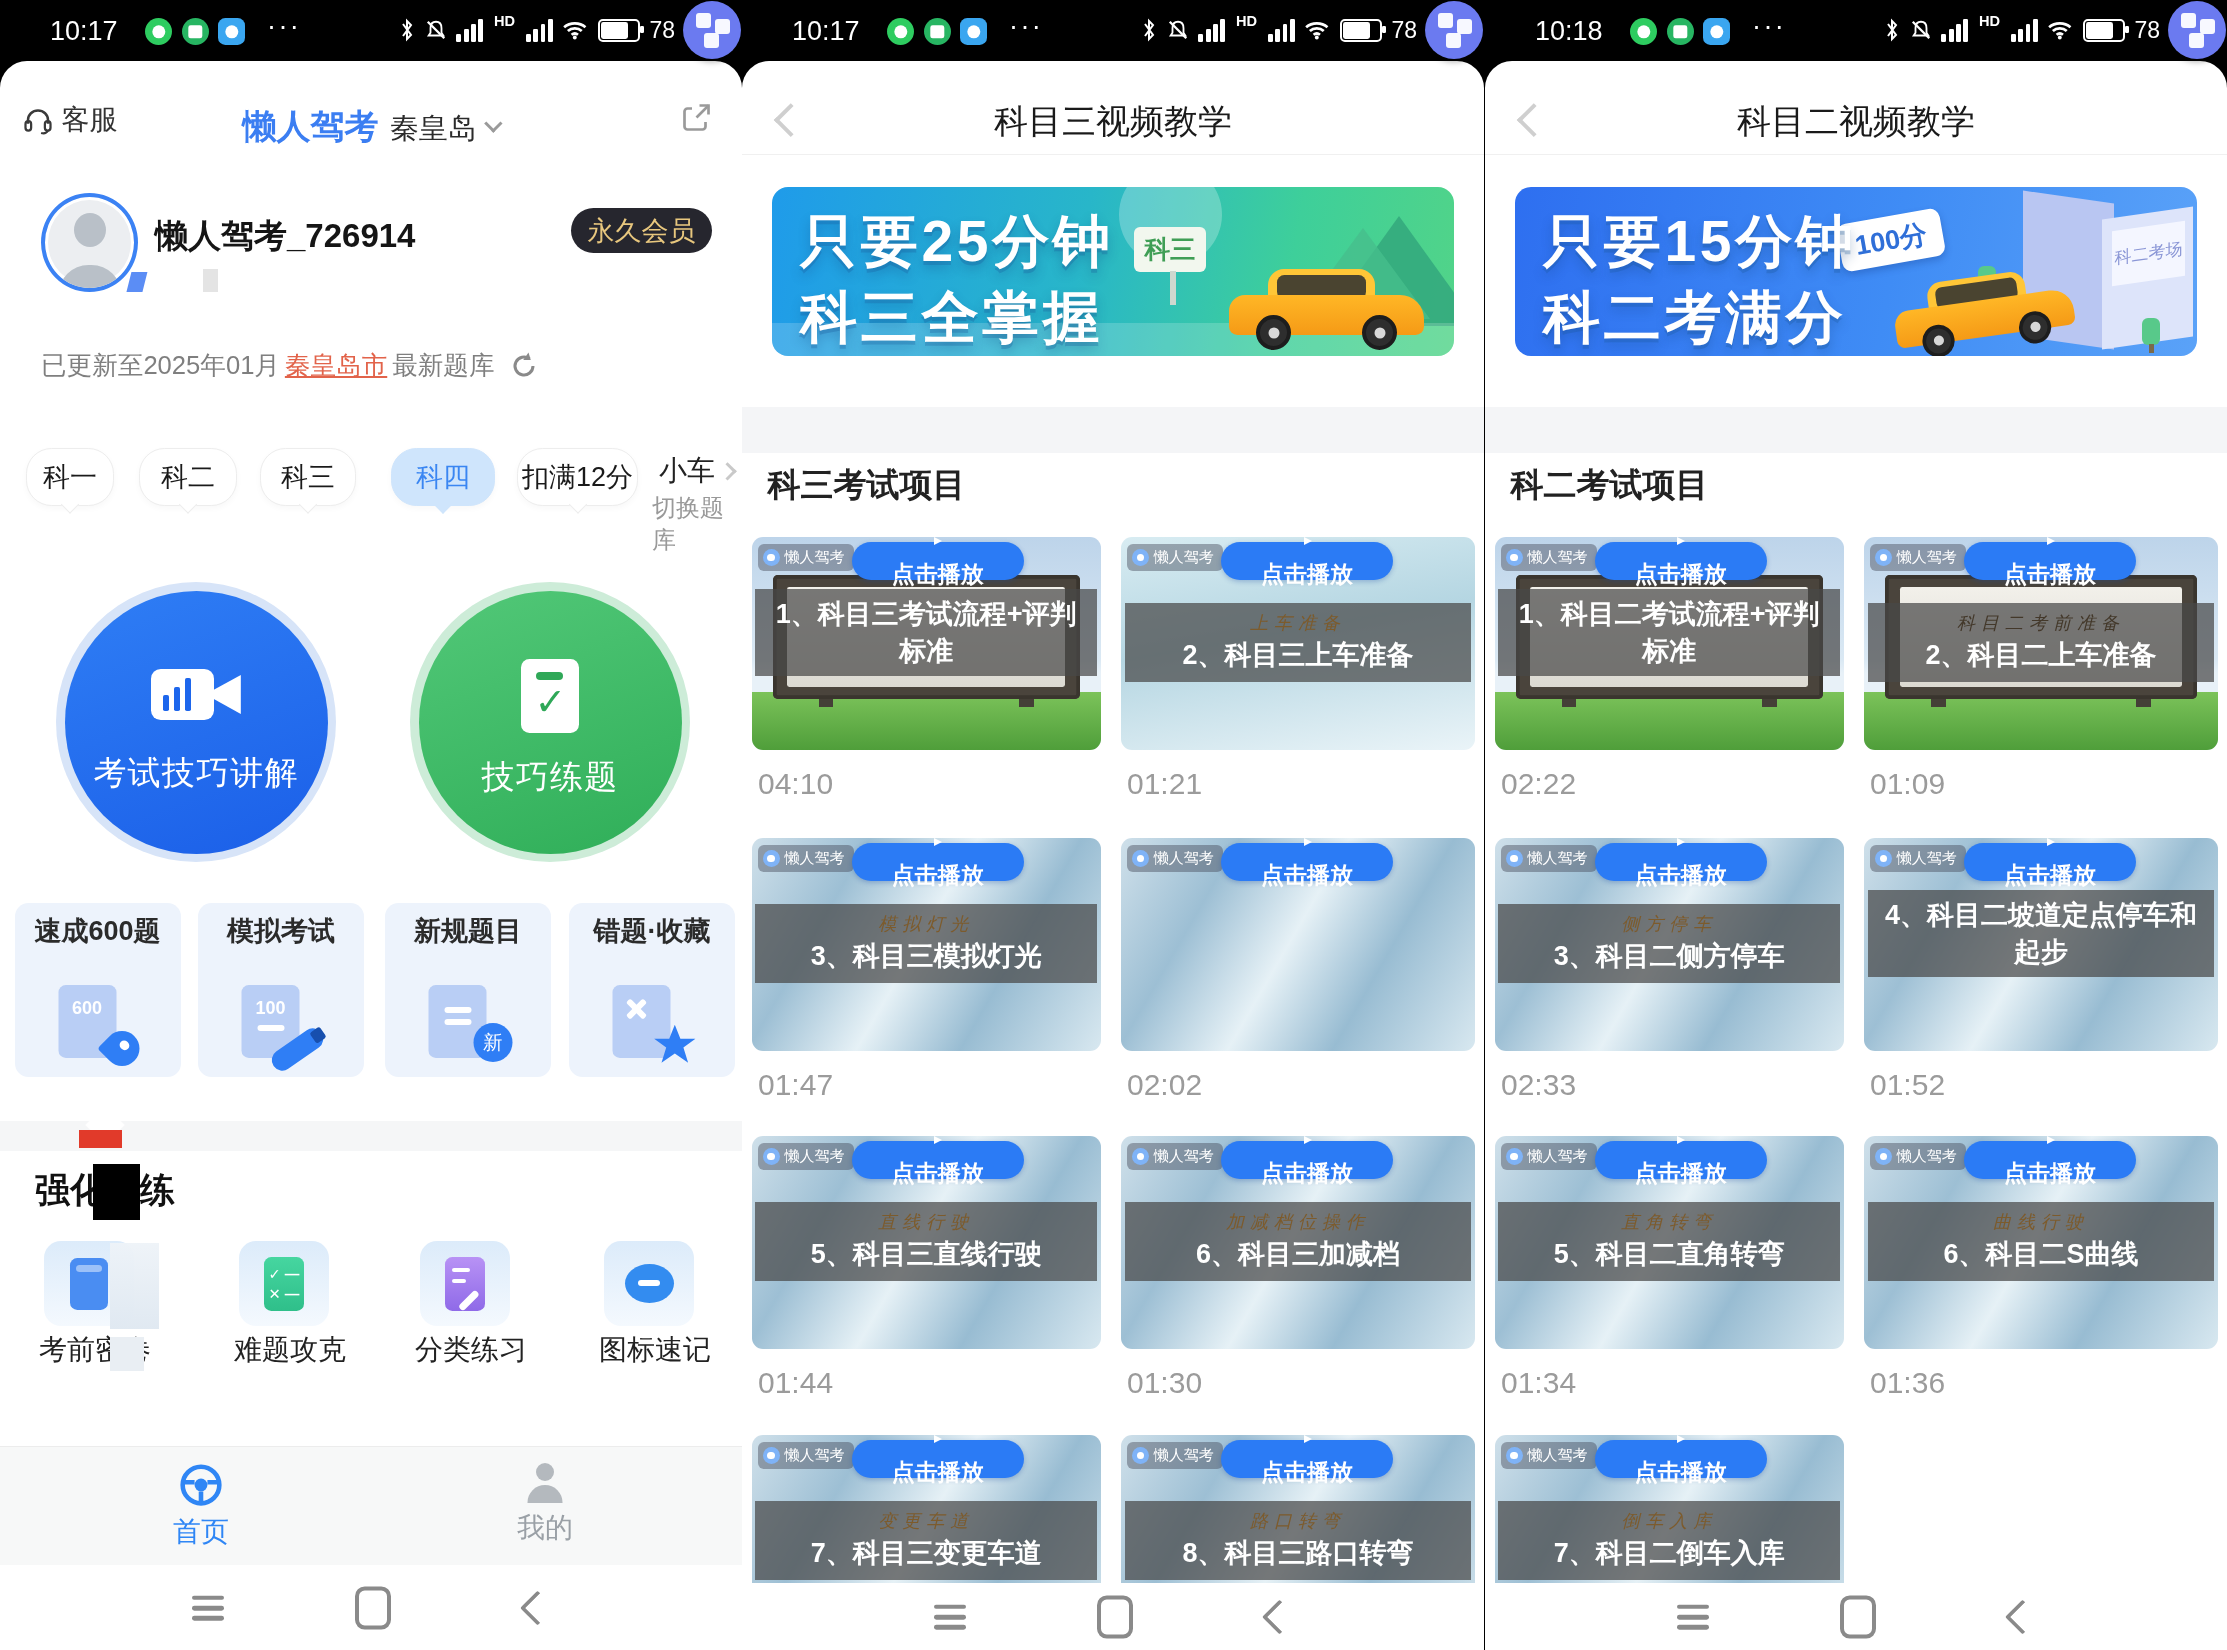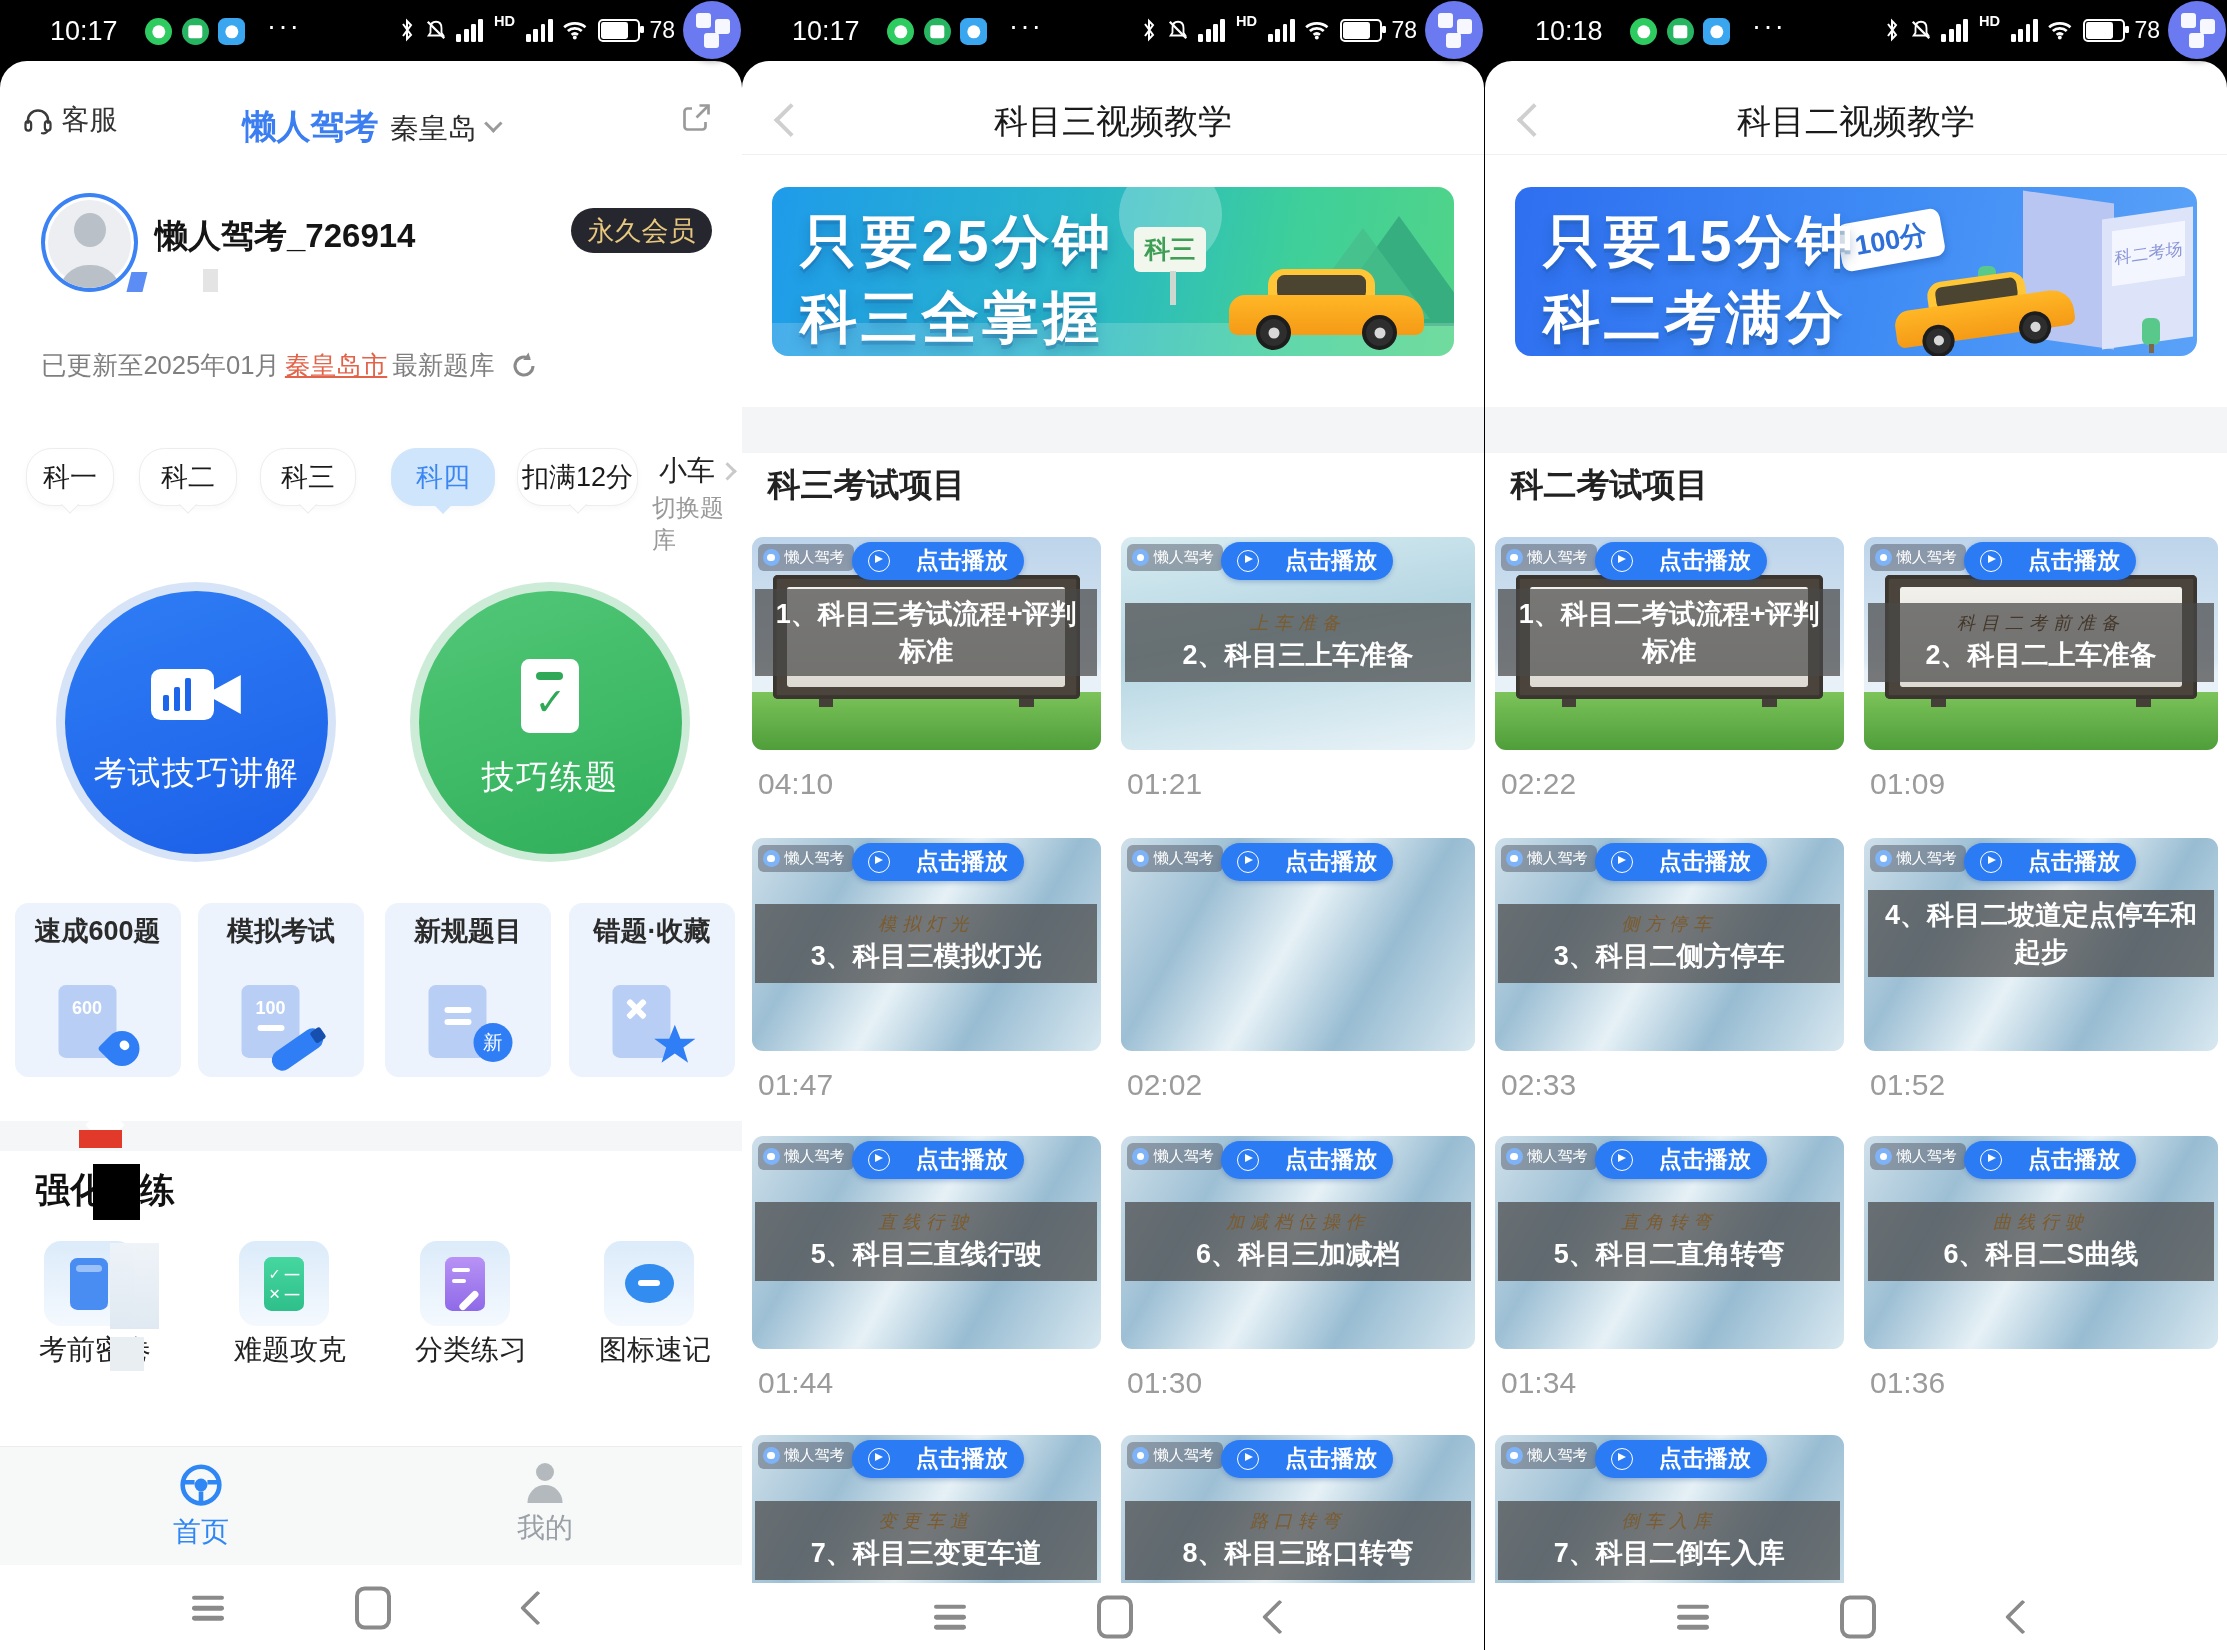--- a/index.html
+++ b/index.html
@@ -176,21 +176,21 @@
   .bb-leg.l{left:67px;}.bb-leg.r{right:67px;}
   .bb-frame{position:absolute;left:21px;right:21px;top:38px;height:124px;background:#4a443c;border-radius:4.9px;box-shadow:inset 0 0 0 3.7px #3a352e;}
   .bb-board{position:absolute;left:14.6px;right:14.6px;top:12px;bottom:12px;background:linear-gradient(#f2f0ea,#dcdad2);border-radius:2.4px;}
   .vc-chip{position:absolute;left:6px;top:7.3px;height:27px;padding:0 9.7px 0 4.9px;border-radius:6px;
            background:rgba(70,75,90,.45);display:flex;align-items:center;gap:4.9px;z-index:5;}
   .vc-chip-ic{width:17px;height:17px;border-radius:50%;background:#7fb3f7;position:relative;}
   .vc-chip-ic::after{content:"";position:absolute;left:4.9px;top:4.9px;width:7.3px;height:7.3px;border-radius:50%;background:#fff;}
   .vc-chip-tx{color:#fff;font-size:15px;}
   .vc-play{position:absolute;left:100px;top:4.9px;width:172px;height:38px;border-radius:19.5px;background:#2b7bf5;
            display:flex;align-items:center;justify-content:center;gap:26px;color:#fff;font-size:23px;font-weight:600;z-index:6;
-           box-shadow:0 1.8px 4.9px rgba(20,70,160,.3);}
+           box-shadow:0 1.8px 4.9px rgba(20,70,160,.3);flex-direction:column;}
   .vc-play-ic{width:22px;height:22px;border:1.8px solid #fff;border-radius:50%;position:relative;box-sizing:border-box;}
   .vc-play-ic::after{content:"";position:absolute;left:6.7px;top:4.3px;width:0;height:0;
            border-left:8px solid #fff;border-top:4.9px solid transparent;border-bottom:4.9px solid transparent;}
   .vc-band{position:absolute;left:3.7px;right:3.7px;top:66px;min-height:79px;background:rgba(72,72,72,.72);
            display:flex;flex-direction:column;align-items:center;justify-content:center;padding:7.3px 12px;box-sizing:border-box;z-index:4;}
   .vcard.two .vc-band{top:52px;}
   .vc-wm{font-size:18px;color:rgba(125,90,40,.95);letter-spacing:6px;font-style:italic;margin-bottom:2.4px;}
   .vc-wm:empty{display:none;}
   .wm-dark .vc-wm{color:#43382a;}
   .vc-title{color:#fff;font-size:27px;font-weight:600;text-align:center;line-height:1.35;}

